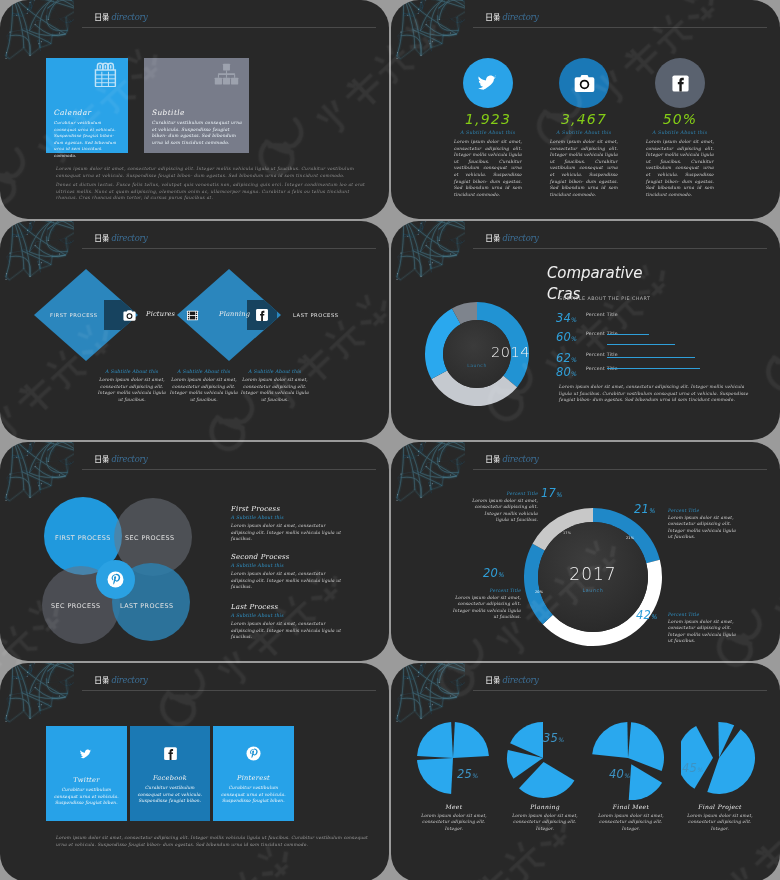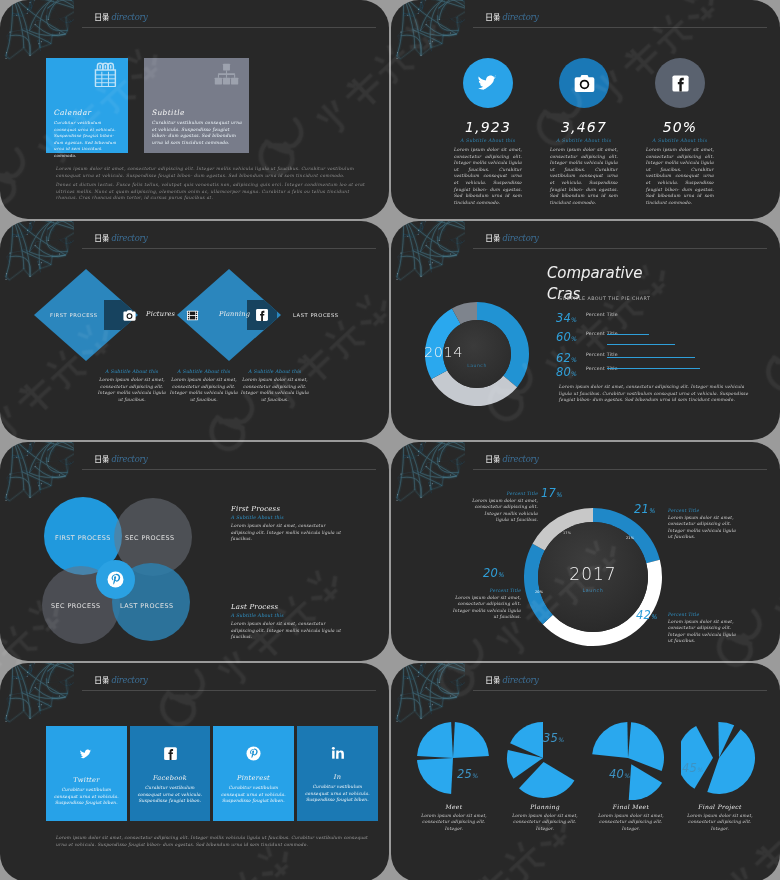--- a/index.html
+++ b/index.html
@@ -17,21 +17,21 @@
     
   .s1card{position:absolute;top:58px;height:95px;}
   .s1ic{position:absolute;right:10px;top:4px;line-height:0;}
   .s1t{position:absolute;left:8px;top:50px;font-size:7.4px;font-style:italic;color:#f4f4f4;font-family:"DejaVu Serif",serif;letter-spacing:.4px;}
   .s1b{position:absolute;left:8px;top:62px;right:4px;font-size:4.4px;line-height:6.5px;font-style:italic;color:#eef6fb;letter-spacing:.18px;font-family:"DejaVu Serif",serif;}
   .s1f{position:absolute;left:56px;right:20px;font-size:4.4px;line-height:6.6px;font-style:italic;color:#8e8e8e;letter-spacing:.25px;font-family:"DejaVu Serif",serif;}
 
   
   .s2col{position:absolute;top:58px;width:96px;text-align:center;}
   .s2circ{width:50px;height:50px;border-radius:50%;margin:0 auto;display:flex;align-items:center;justify-content:center;}
-  .s2val{margin-top:12px;font-size:14px;color:#ffffff;font-style:italic;font-family:"DejaVu Sans",sans-serif;font-weight:300;letter-spacing:1.2px;line-height:15px;}
+  .s2val{margin-top:4px;font-size:14px;color:#84cc16;font-style:italic;font-family:"DejaVu Sans",sans-serif;font-weight:300;letter-spacing:1.2px;line-height:15px;}
   .s2sub{margin-top:3px;font-size:4.8px;color:#2e81ae;font-style:italic;font-family:"DejaVu Serif",serif;letter-spacing:.2px;}
   .s2body{margin:4px auto 0;width:68px;font-size:4.4px;line-height:6.6px;color:#cacaca;font-style:italic;font-family:"DejaVu Serif",serif;letter-spacing:.1px;text-align:justify;}
   .s3lab{position:absolute;font-size:5.2px;color:#e8e8e8;letter-spacing:.55px;white-space:nowrap;}
   .s3mid{position:absolute;font-size:6.6px;color:#ededed;font-style:italic;font-family:"DejaVu Serif",serif;white-space:nowrap;letter-spacing:.2px;}
   .s3ibox{position:absolute;line-height:0;}
   .s3blk{position:absolute;width:68px;}
   .s3sub{font-size:4.8px;color:#2f8fc2;font-style:italic;font-family:"DejaVu Serif",serif;letter-spacing:.1px;}
   .s3body{margin-top:3px;font-size:4.4px;line-height:6.5px;color:#cecece;font-style:italic;font-family:"DejaVu Serif",serif;letter-spacing:.1px;text-align:center;}
 
   
@@ -441,21 +441,21 @@
             <stop offset="0" stop-color="#3b3b3b"></stop>
             <stop offset="1" stop-color="#2c2c2c"></stop>
           </radialGradient>
         </defs>
         <path d="M53.00 1.00A52 52 0 0 1 93.07 86.15L79.20 74.67A34 34 0 0 0 53.00 19.00Z" fill="#2193d3"></path>
         <path d="M93.07 86.15A52 52 0 0 1 7.43 78.05L23.21 69.38A34 34 0 0 0 79.20 74.67Z" fill="#c5c9cf"></path>
         <path d="M7.43 78.05A52 52 0 0 1 27.95 7.43L36.62 23.21A34 34 0 0 0 23.21 69.38Z" fill="#2aa8ee"></path>
         <path d="M27.95 7.43A52 52 0 0 1 53.00 1.00L53.00 19.00A34 34 0 0 0 36.62 23.21Z" fill="#7e848d"></path>
         <circle cx="53" cy="53" r="34" fill="url(#g14)"></circle>
       </svg>
-      <div style="position:absolute;left:33px;top:124px;width:106px;text-align:left;font-size:14.5px;color:#f3f3f3;font-family:'DejaVu Sans',sans-serif;font-weight:300;letter-spacing:.5px;line-height:15px;">2014</div>
+      <div style="position:absolute;left:33px;top:124px;width:106px;text-align:right;font-size:14.5px;color:#f3f3f3;font-family:'DejaVu Sans',sans-serif;font-weight:300;letter-spacing:.5px;line-height:15px;">2014</div>
       <div style="position:absolute;left:33px;top:142px;width:106px;text-align:center;font-size:4.6px;color:#2f7ba3;letter-spacing:.5px;">Launch</div>
       <div class="s4t" style="top:44px">Comparative</div>
       <div class="s4t" style="top:65px">Cras</div>
       <div class="s4sub">SUBTITLE ABOUT THE PIE CHART</div>
       <div class="s4row" style="top:90px;width:215px;">
         <span class="s4pct"><span>34</span><span class="s4unit">%</span></span>
         <span class="s4lab">Percent Title</span>
       </div>
       <div class="s4row" style="top:109px;width:215px;">
         <span class="s4pct"><span>60</span><span class="s4unit">%</span></span>
@@ -542,20 +542,25 @@
             <circle cx="16" cy="16" r="15"></circle>
             <path fill="#1a8fd1" d="M16.9 6.2c-5.4 0-8.2 3.6-8.2 7.1 0 1.6.9 3.6 2.4 4.25.22.1.35.06.4-.17l.33-1.3c.03-.13.01-.24-.09-.36a4.5 4.5 0 0 1-.92-2.72c0-2.9 2.3-5.5 6-5.5 3.28 0 5.08 1.9 5.08 4.4 0 3.3-1.55 6.1-3.85 6.1-1.27 0-2.22-1-1.92-2.25.36-1.48 1.07-3.07 1.07-4.14 0-.95-.53-1.75-1.63-1.75-1.3 0-2.33 1.3-2.33 3.04 0 1.1.39 1.85.39 1.85l-1.56 6.4c-.46 1.9-.07 4.2-.04 4.43.02.14.2.17.28.07.12-.15 1.66-2 2.18-3.86.15-.52.85-3.25.85-3.25.42.78 1.65 1.47 2.96 1.47 3.9 0 6.54-3.46 6.54-8.1 0-3.5-3.04-6.78-7.66-6.78z"></path>
           </g>
         </svg>
       </div>
       <div class="s5blk" style="top:63px;">
         <div class="s5t">First Process</div>
         <div class="s5sub">A Subtitle About this</div>
         <div class="s5body">Lorem ipsum dolor sit amet, consectetur adipiscing elit. Integer mollis vehicula ligula ut faucibus.</div>
       </div>
+      <div class="s5blk" style="top:111px;">
+        <div class="s5t">Second Process</div>
+        <div class="s5sub">A Subtitle About this</div>
+        <div class="s5body">Lorem ipsum dolor sit amet, consectetur adipiscing elit. Integer mollis vehicula ligula ut faucibus.</div>
+      </div>
       <div class="s5blk" style="top:161px;">
         <div class="s5t">Last Process</div>
         <div class="s5sub">A Subtitle About this</div>
         <div class="s5body">Lorem ipsum dolor sit amet, consectetur adipiscing elit. Integer mollis vehicula ligula ut faucibus.</div>
       </div>
     </div>
     <div class="slide">
       <svg class="net" viewBox="0 0 70 70">
         <path d="M62.8 36.8Q50.4 42.1 35.9 28.5M68.1 7.6Q50.6 3.5 47.4 24.0M70.5 -2.1Q37.9 7.1 30.9 34.0M49.8 45.4Q49.9 44.3 24.5 33.1M62.8 36.8Q44.4 40.4 30.9 34.0M64.4 33.5Q44.2 35.9 46.1 20.4M40.3 48.7Q36.3 16.1 52.4 5.9M70.5 -2.1Q70.5 -4.1 46.7 14.3M31.5 55.5Q34.8 34.8 13.7 38.3M16 2Q29.7 18.8 62.8 36.8M16 2Q37.3 2.8 73.5 15.2M16 2Q51.4 -2.3 73.5 15.2M16 2Q17.5 34.2 10.3 56.3M16 2Q26.2 31.2 26.1 49.0M16 2Q31.2 25.6 31.5 55.5" stroke="#3fb1e0" stroke-width="3.2" opacity=".055" fill="none"></path>
         <path d="M62.8 36.8Q50.4 42.1 35.9 28.5M68.1 7.6Q50.6 3.5 47.4 24.0M70.5 -2.1Q37.9 7.1 30.9 34.0M49.8 45.4Q49.9 44.3 24.5 33.1M62.8 36.8Q44.4 40.4 30.9 34.0M64.4 33.5Q44.2 35.9 46.1 20.4M40.3 48.7Q36.3 16.1 52.4 5.9M70.5 -2.1Q70.5 -4.1 46.7 14.3M31.5 55.5Q34.8 34.8 13.7 38.3M16 2Q29.7 18.8 62.8 36.8M16 2Q37.3 2.8 73.5 15.2M16 2Q51.4 -2.3 73.5 15.2M16 2Q17.5 34.2 10.3 56.3M16 2Q26.2 31.2 26.1 49.0M16 2Q31.2 25.6 31.5 55.5" stroke="#5cc7ef" stroke-width="1.1" opacity=".13" fill="none"></path>
@@ -718,31 +723,20 @@
         <div class="s7b">Curabitur vestibulum consequat urna et vehicula. Suspendisse feugiat biben.</div>
       </div>
       <div class="s7card" style="left:213px;width:81px;background:#27a2e8;">
         <div class="s7ic"><svg viewBox="0 0 32 32" width="15" height="15">
             <g fill="#fff">
               <circle cx="16" cy="16" r="15"></circle>
               <path fill="#1a8fd1" d="M16.9 6.2c-5.4 0-8.2 3.6-8.2 7.1 0 1.6.9 3.6 2.4 4.25.22.1.35.06.4-.17l.33-1.3c.03-.13.01-.24-.09-.36a4.5 4.5 0 0 1-.92-2.72c0-2.9 2.3-5.5 6-5.5 3.28 0 5.08 1.9 5.08 4.4 0 3.3-1.55 6.1-3.85 6.1-1.27 0-2.22-1-1.92-2.25.36-1.48 1.07-3.07 1.07-4.14 0-.95-.53-1.75-1.63-1.75-1.3 0-2.33 1.3-2.33 3.04 0 1.1.39 1.85.39 1.85l-1.56 6.4c-.46 1.9-.07 4.2-.04 4.43.02.14.2.17.28.07.12-.15 1.66-2 2.18-3.86.15-.52.85-3.25.85-3.25.42.78 1.65 1.47 2.96 1.47 3.9 0 6.54-3.46 6.54-8.1 0-3.5-3.04-6.78-7.66-6.78z"></path>
             </g>
           </svg></div>
         <div class="s7n">Pinterest</div>
-        <div class="s7b">Curabitur vestibulum consequat urna et vehicula. Suspendisse feugiat biben.</div>
-      </div>
-      <div class="s7card" style="left:297px;width:81px;background:#1b79b4;">
-        <div class="s7ic"><svg viewBox="0 0 32 32" width="14" height="14">
-            <g fill="#fff">
-              <rect x="2.6" y="10.5" width="5.6" height="18.4"></rect>
-              <circle cx="5.4" cy="5.3" r="3.3"></circle>
-              <path d="M12.1 10.5h5.36v2.52h.08c.75-1.4 2.57-2.88 5.28-2.88 5.65 0 6.7 3.6 6.7 8.3v10.5h-5.6v-9.3c0-2.22-.04-5.07-3.15-5.07-3.16 0-3.64 2.4-3.64 4.9v9.47h-5.6z"></path>
-            </g>
-          </svg></div>
-        <div class="s7n">In</div>
         <div class="s7b">Curabitur vestibulum consequat urna et vehicula. Suspendisse feugiat biben.</div>
       </div>
       <div class="s7f">Lorem ipsum dolor sit amet, consectetur adipiscing elit. Integer mollis vehicula ligula ut faucibus. Curabitur vestibulum consequat urna et vehicula. Suspendisse feugiat biben- dum egestas. Sed bibendum urna id sem tincidunt commodo.</div>
     </div>
     <div class="slide">
       <svg class="net" viewBox="0 0 70 70">
         <path d="M62.8 36.8Q50.4 42.1 35.9 28.5M68.1 7.6Q50.6 3.5 47.4 24.0M70.5 -2.1Q37.9 7.1 30.9 34.0M49.8 45.4Q49.9 44.3 24.5 33.1M62.8 36.8Q44.4 40.4 30.9 34.0M64.4 33.5Q44.2 35.9 46.1 20.4M40.3 48.7Q36.3 16.1 52.4 5.9M70.5 -2.1Q70.5 -4.1 46.7 14.3M31.5 55.5Q34.8 34.8 13.7 38.3M16 2Q29.7 18.8 62.8 36.8M16 2Q37.3 2.8 73.5 15.2M16 2Q51.4 -2.3 73.5 15.2M16 2Q17.5 34.2 10.3 56.3M16 2Q26.2 31.2 26.1 49.0M16 2Q31.2 25.6 31.5 55.5" stroke="#3fb1e0" stroke-width="3.2" opacity=".055" fill="none"></path>
         <path d="M62.8 36.8Q50.4 42.1 35.9 28.5M68.1 7.6Q50.6 3.5 47.4 24.0M70.5 -2.1Q37.9 7.1 30.9 34.0M49.8 45.4Q49.9 44.3 24.5 33.1M62.8 36.8Q44.4 40.4 30.9 34.0M64.4 33.5Q44.2 35.9 46.1 20.4M40.3 48.7Q36.3 16.1 52.4 5.9M70.5 -2.1Q70.5 -4.1 46.7 14.3M31.5 55.5Q34.8 34.8 13.7 38.3M16 2Q29.7 18.8 62.8 36.8M16 2Q37.3 2.8 73.5 15.2M16 2Q51.4 -2.3 73.5 15.2M16 2Q17.5 34.2 10.3 56.3M16 2Q26.2 31.2 26.1 49.0M16 2Q31.2 25.6 31.5 55.5" stroke="#5cc7ef" stroke-width="1.1" opacity=".13" fill="none"></path>
         <path d="M62.8 36.8Q50.4 42.1 35.9 28.5M68.1 7.6Q50.6 3.5 47.4 24.0M70.5 -2.1Q37.9 7.1 30.9 34.0M49.8 45.4Q49.9 44.3 24.5 33.1M62.8 36.8Q44.4 40.4 30.9 34.0M64.4 33.5Q44.2 35.9 46.1 20.4M40.3 48.7Q36.3 16.1 52.4 5.9M70.5 -2.1Q70.5 -4.1 46.7 14.3M31.5 55.5Q34.8 34.8 13.7 38.3M16 2Q29.7 18.8 62.8 36.8M16 2Q37.3 2.8 73.5 15.2M16 2Q51.4 -2.3 73.5 15.2M16 2Q17.5 34.2 10.3 56.3M16 2Q26.2 31.2 26.1 49.0M16 2Q31.2 25.6 31.5 55.5" stroke="#8ee0fb" stroke-width=".42" opacity=".26" fill="none"></path>
         <path d="M72.7 -6.8 L70.5 -2.1 L68.1 7.6 L73.5 15.2 L62.9 21.8 L64.4 33.5 L62.8 36.8 L51.0 38.1 L49.8 45.4 L40.3 48.7 L31.5 55.5 L26.1 49.0 L13.6 58.4 L10.3 56.3" stroke="#47bbe7" stroke-width="2.4" opacity=".05" fill="none"></path>

